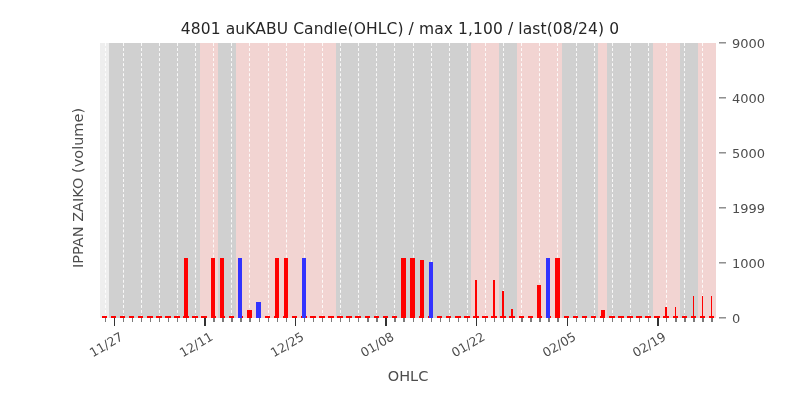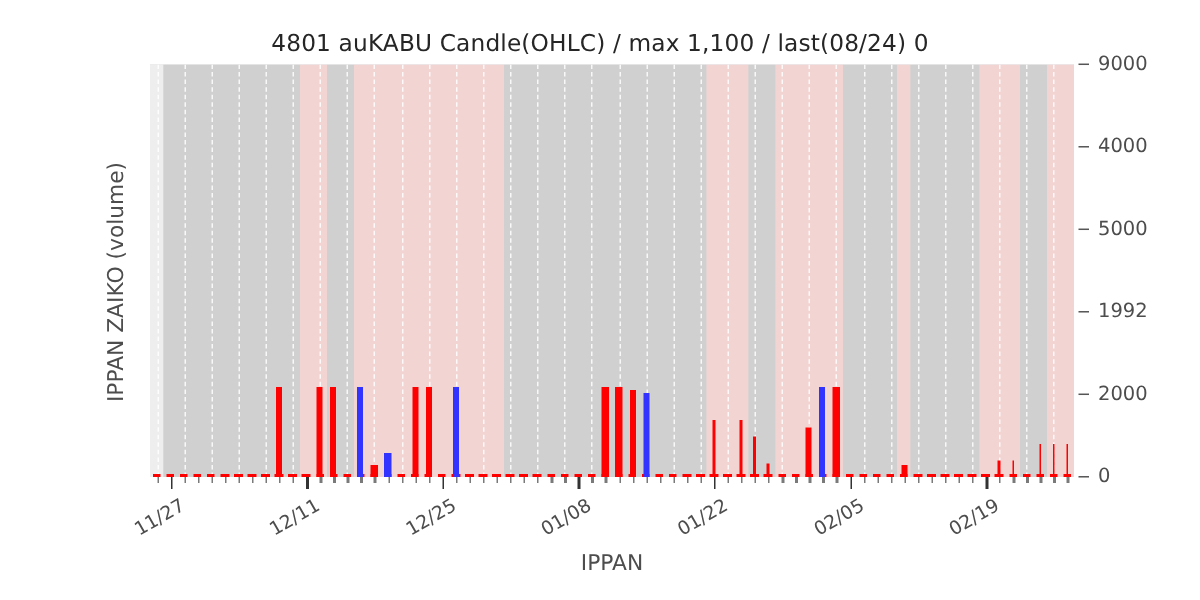--- a/index.html
+++ b/index.html
@@ -272,23 +272,23 @@
         <div class="bar bar-red" style="left: 601.687px; width: 1.44941px; height: 22px;"></div>
         <div class="bar bar-red" style="left: 608.753px; width: 5.43529px; height: 1.6px;"></div>
         <div class="bar bar-red" style="left: 610.746px; width: 1.44941px; height: 22px;"></div>
       </div>
   </div>
 
   <div id="yaxis">
       <div class="ytick-mark" style="top: 275px;"></div>
       <div class="ytick-label" style="top: 275px;">0</div>
       <div class="ytick-mark" style="top: 220px;"></div>
-      <div class="ytick-label" style="top: 220px;">2000</div>
+      <div class="ytick-label" style="top: 220px;">1000</div>
       <div class="ytick-mark" style="top: 165px;"></div>
-      <div class="ytick-label" style="top: 165px;">1992</div>
+      <div class="ytick-label" style="top: 165px;">1999</div>
       <div class="ytick-mark" style="top: 110px;"></div>
       <div class="ytick-label" style="top: 110px;">5000</div>
       <div class="ytick-mark" style="top: 55px;"></div>
       <div class="ytick-label" style="top: 55px;">4000</div>
       <div class="ytick-mark" style="top: 0px;"></div>
       <div class="ytick-label" style="top: 0px;">9000</div>
     </div>
   <div id="xaxis">
       <div class="xtick-minor" style="left: 4.52941px;"></div>
       <div class="xtick-major" style="left: 13.5882px;"></div>
@@ -360,17 +360,17 @@
       <div class="xtick-major" style="left: 557.118px;"></div>
       <div class="xtick-label" style="left: 519.118px; width: 42px;">02/19</div>
       <div class="xtick-minor" style="left: 566.176px;"></div>
       <div class="xtick-minor" style="left: 575.235px;"></div>
       <div class="xtick-minor" style="left: 584.294px;"></div>
       <div class="xtick-minor" style="left: 593.353px;"></div>
       <div class="xtick-minor" style="left: 602.412px;"></div>
       <div class="xtick-minor" style="left: 611.471px;"></div>
     </div>
 
-  <div id="xaxis-title">IPPAN</div>
+  <div id="xaxis-title">OHLC</div>
 
   <div id="yaxis-title">IPPAN ZAIKO (volume)</div>
 
 </div>
 
 </body></html>

